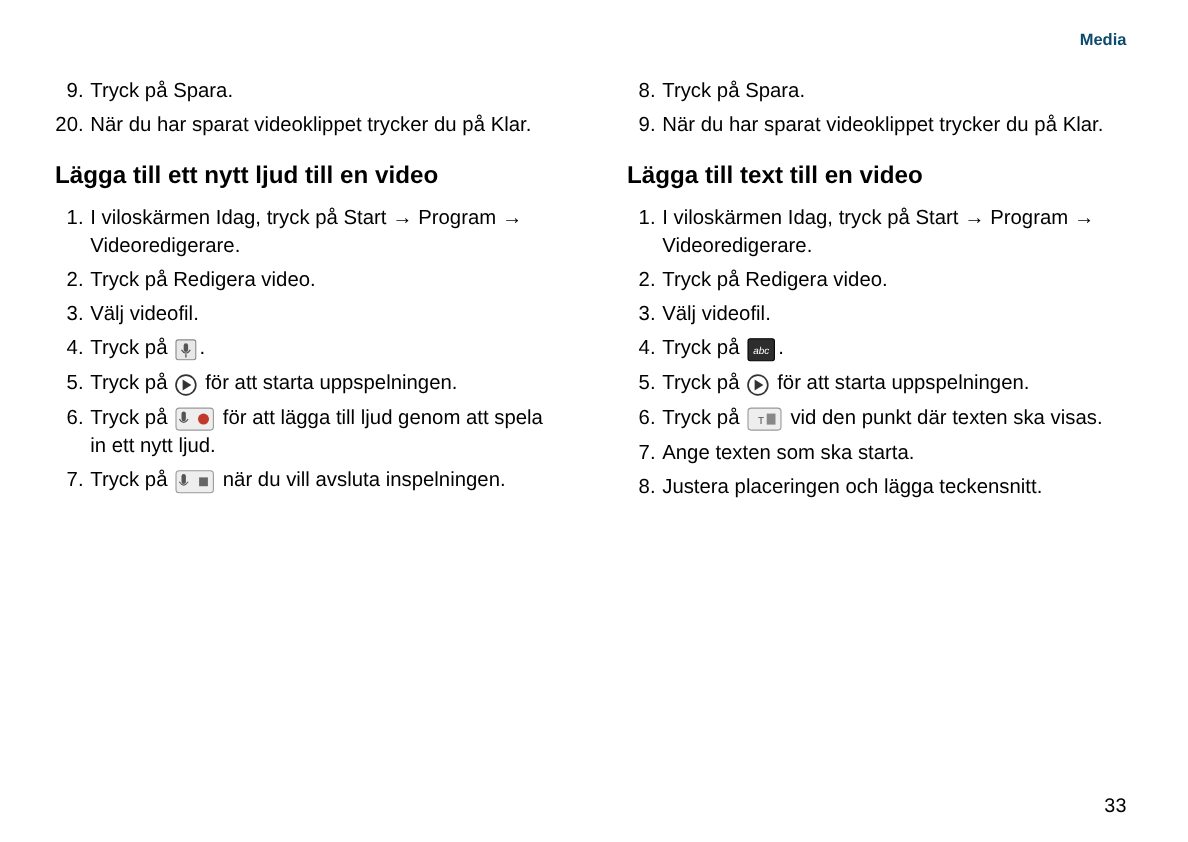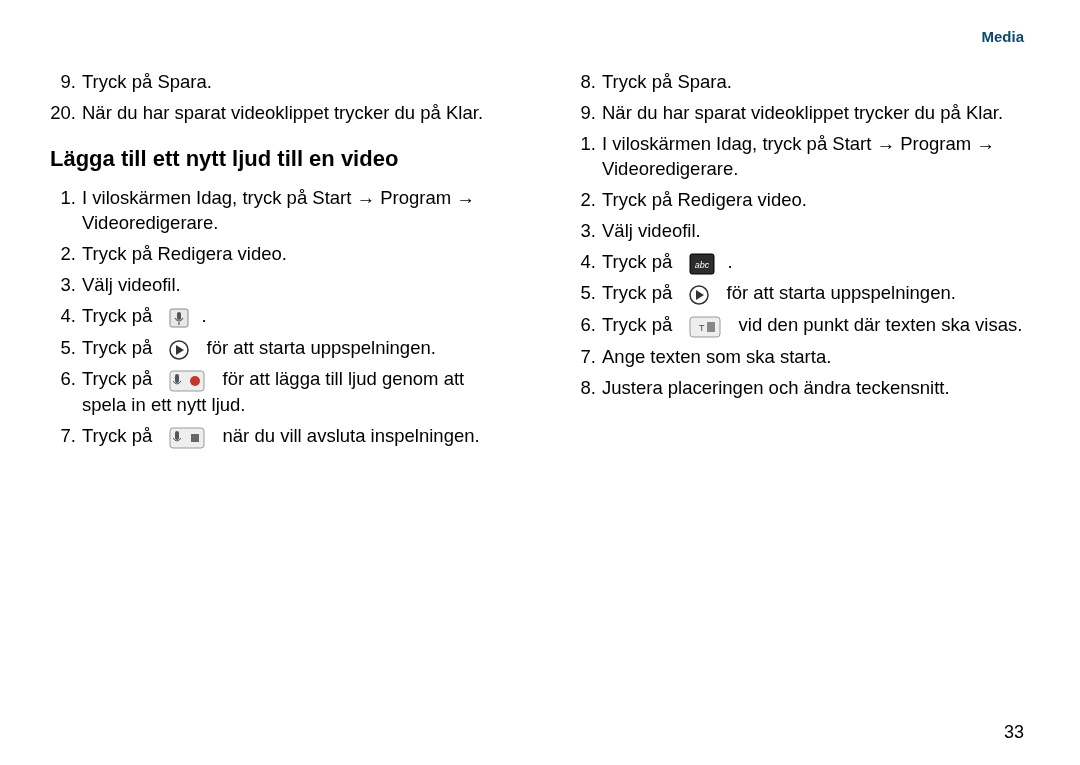--- a/index.html
+++ b/index.html
@@ -48,21 +48,21 @@
     font-size: 22px;
     font-weight: bold;
     margin-top: 20px;
     margin-bottom: 14px;
     line-height: 1.2;
   }
   .bold { font-weight: normal; }
   .icon {
     display: inline-block;
     vertical-align: middle;
-    margin: 0 12px;
+    margin: 0 2px;
   }
   .page-num {
     position: absolute;
     bottom: 22px;
     right: 56px;
     font-size: 18px;
     text-align: right;
   }
   svg { vertical-align: middle; }
 </style>
@@ -137,20 +137,21 @@
     <ol class="ol-outer" id="right-steps-a">
         <li>
           <span class="num">8.</span>
           <span class="txt">Tryck på <span class="bold">Spara</span>.</span>
         </li>
         <li>
           <span class="num">9.</span>
           <span class="txt">När du har sparat videoklippet trycker du på <span class="bold">Klar</span>.</span>
         </li>
       </ol>
+    <h3 class="section">Lägga till text till en video</h3>
     <ol class="ol-outer" id="right-steps-b">
         <li>
           <span class="num">1.</span>
           <span class="txt">I viloskärmen Idag, tryck på <span class="bold">Start</span> → <span class="bold">Program</span> → <span class="bold">Videoredigerare</span>.</span>
         </li>
         <li>
           <span class="num">2.</span>
           <span class="txt">Tryck på <span class="bold">Redigera video</span>.</span>
         </li>
         <li>
@@ -178,19 +179,19 @@
                 <text x="10" y="15" font-size="9" fill="#444" font-family="Arial">T</text>
                 <rect x="18" y="6" width="8" height="10" fill="#888"></rect>
               </svg></span> vid den punkt där texten ska visas.</span>
         </li>
         <li>
           <span class="num">7.</span>
           <span class="txt">Ange texten som ska starta.</span>
         </li>
         <li>
           <span class="num">8.</span>
-          <span class="txt">Justera placeringen och ändra teckensnitt.</span>
+          <span class="txt">Justera placeringen och lägga teckensnitt.</span>
         </li>
       </ol>
   </div>
 </div>
 
 <div class="page-num">33</div>
 
 </body></html>

